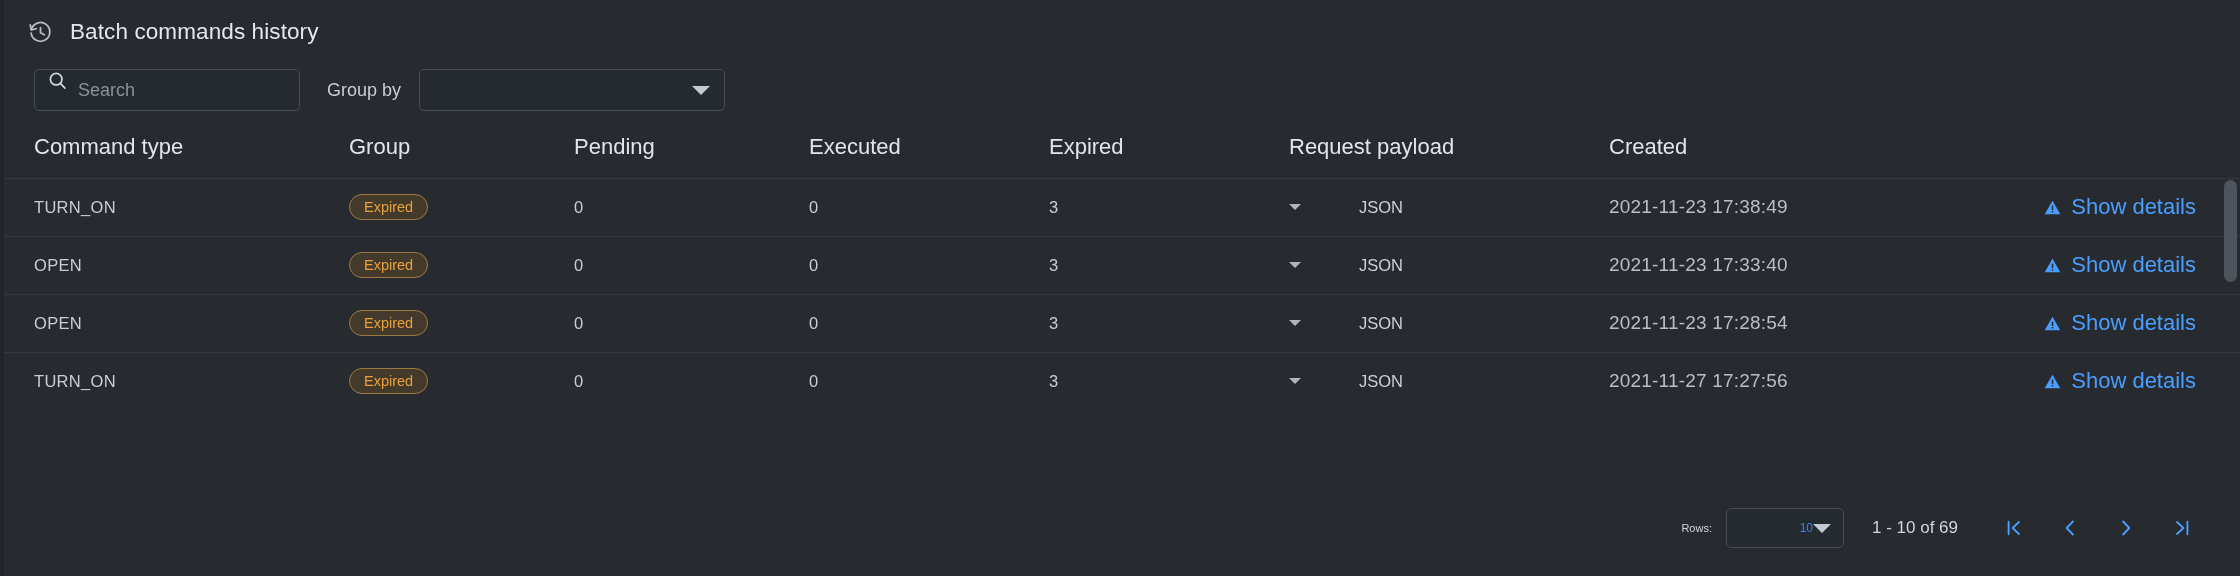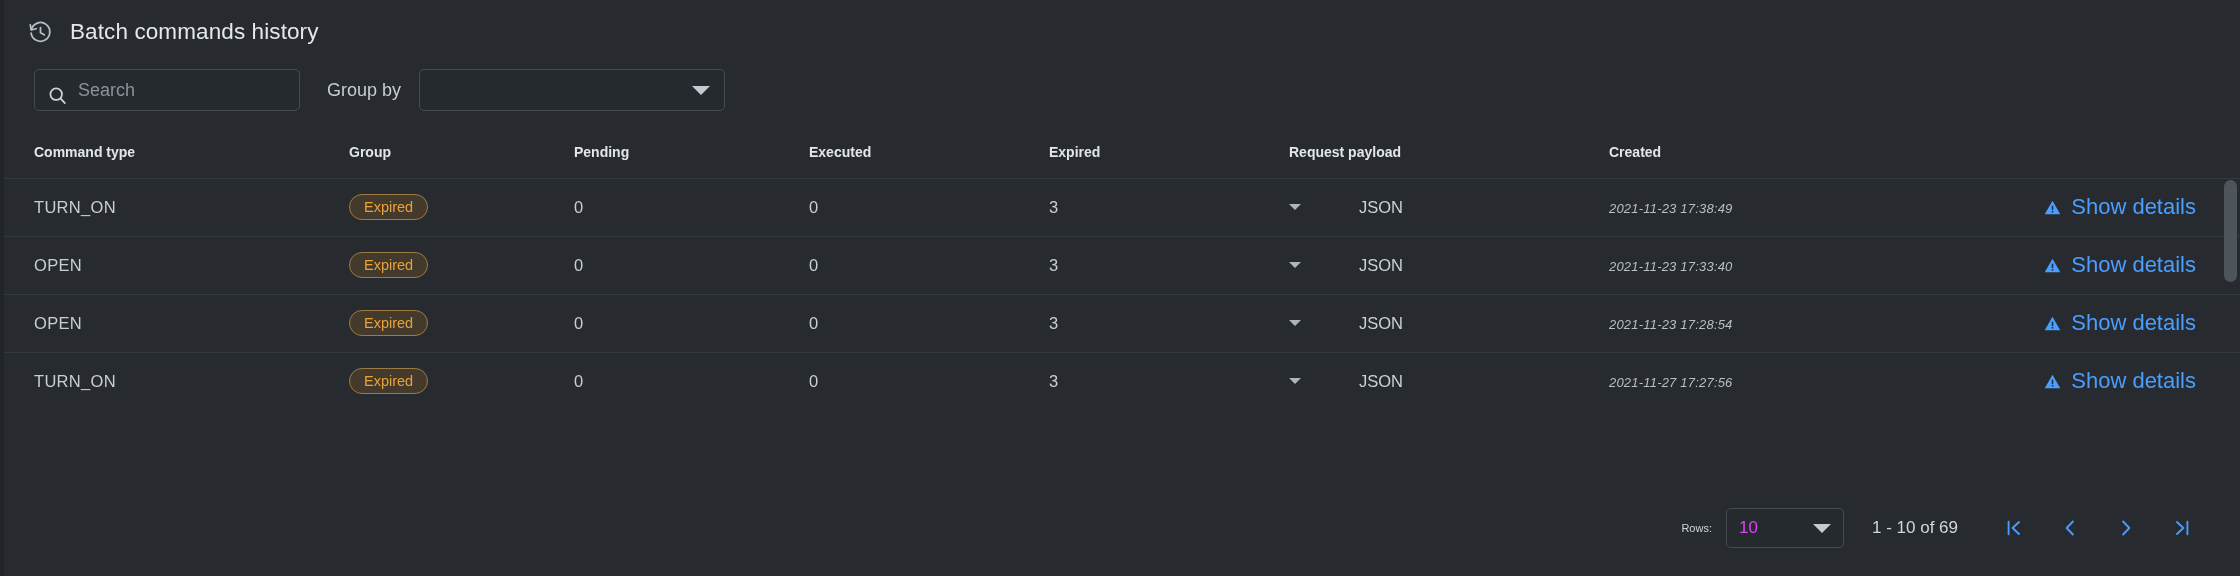--- a/index.html
+++ b/index.html
@@ -59,21 +59,21 @@
     box-sizing: content-box;
   }
   .search-box {
     position: relative;
     width: 266px;
     height: 42px;
     border: 1px solid #464c53;
     border-radius: 5px;
     background: #252a2f;
     display: flex;
-    align-items: flex-end;
+    align-items: flex-start;
     padding: 0 12px;
     box-sizing: border-box;
   }
   .search-icon {
     width: 21px;
     height: 21px;
     color: #cfd4d9;
     flex: 0 0 auto;
     margin-right: 10px;
   }
@@ -129,22 +129,22 @@
     position: relative;
     margin-top: 18px;
   }
   table.data-table {
     width: 2240px;
     border-collapse: collapse;
     table-layout: fixed;
   }
   table.data-table th {
     text-align: left;
-    font-weight: bold;
-    font-size: 14px;
+    font-weight: normal;
+    font-size: 22px;
     color: #e2e6ea;
     padding: 0 0 18px 0;
     vertical-align: bottom;
     height: 46px;
     box-sizing: border-box;
   }
   table.data-table td {
     font-size: 16.5px;
     color: #c9ced3;
     height: 57px;
@@ -187,21 +187,21 @@
   }
   .payload-caret {
     width: 0; height: 0;
     border-left: 6px solid transparent;
     border-right: 6px solid transparent;
     border-top: 6px solid #aeb5bc;
     flex: 0 0 auto;
   }
   .payload-label { font-size: 16.5px; color: #ccd1d6; margin-left: 46px; }
 
-  .created-cell { color: #b9bfc5; font-size: 13px; letter-spacing: .2px; font-style: italic; }
+  .created-cell { color: #b9bfc5; font-size: 19px; letter-spacing: .2px; }
 
   .actions-cell {
     display: flex;
     align-items: center;
     justify-content: flex-end;
     gap: 10px;
     padding-right: 48px;
   }
   .warn-icon { width: 17px; height: 17px; flex: 0 0 auto; display:block; }
   .show-details-link {
@@ -248,21 +248,21 @@
     width: 118px;
     height: 40px;
     border: 1px solid #464c53;
     border-radius: 5px;
     background: #252a2f;
     display: flex;
     align-items: center;
     padding: 0 12px;
     box-sizing: border-box;
   }
-  .rows-value { flex: 1 1 auto; font-size: 17px; color: #d946ef; }
+  .rows-value { flex: 1 1 auto; font-size: 12px; color: #3b82f6; text-align: right; }
   .range-label {
     margin-left: 28px;
     font-size: 17px;
     color: #d1d6db;
     white-space: nowrap;
   }
   .page-btns { display: flex; align-items: center; margin-left: 28px; }
   .page-btn {
     width: 56px;
     height: 40px;

